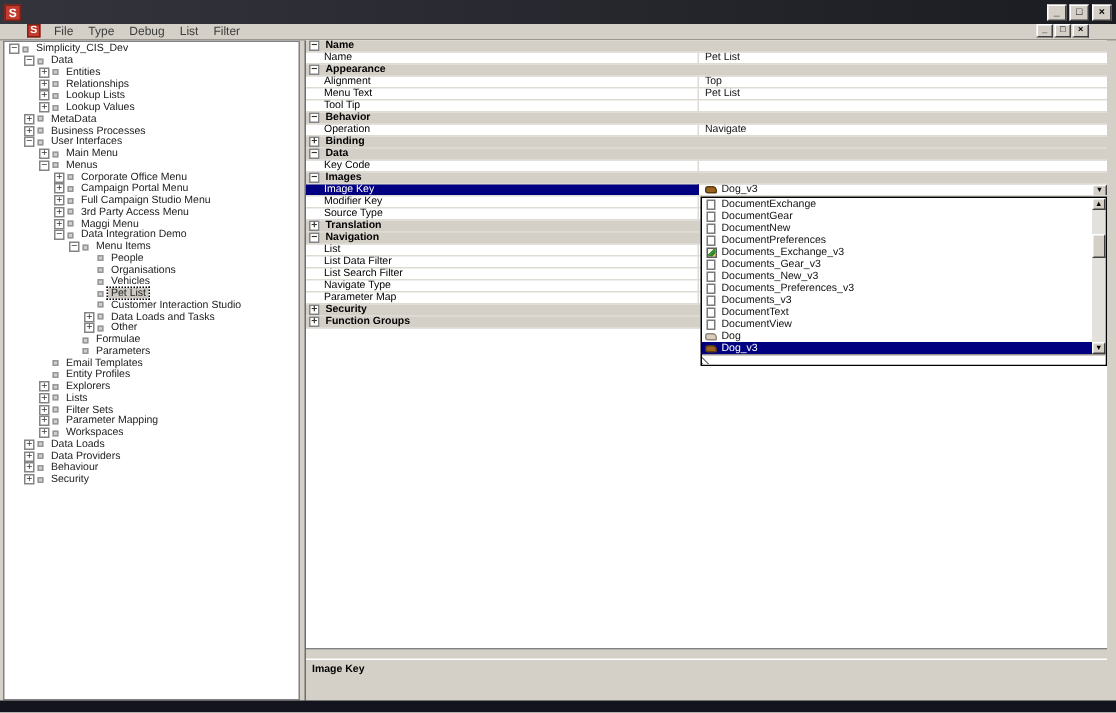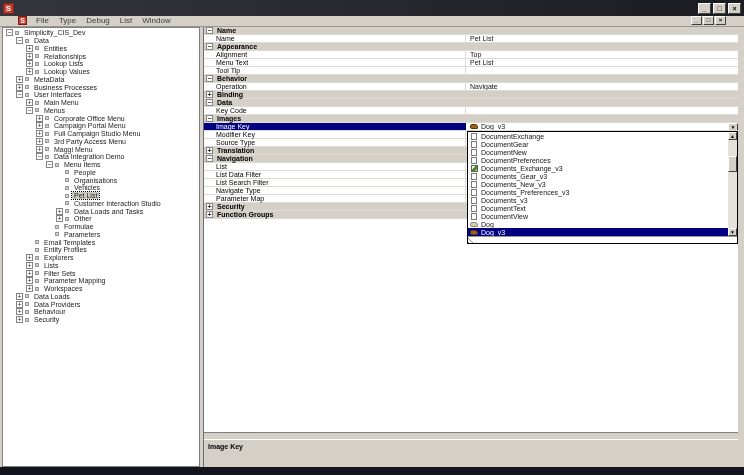--- a/index.html
+++ b/index.html
@@ -104,21 +104,21 @@
   </div>
 </div>
 
 <div class="menubar">
   <div class="mdiicon">S</div>
   <div style="display:flex;">
       <span class="mitem">File</span>
       <span class="mitem">Type</span>
       <span class="mitem">Debug</span>
       <span class="mitem">List</span>
-      <span class="mitem">Window</span>
+      <span class="mitem">Filter</span>
     </div>
   <div class="mdibtns">
     <div class="mdibtn">_</div>
     <div class="mdibtn">□</div>
     <div class="mdibtn">×</div>
   </div>
 </div>
 
 <div class="treepanel">
   <div>

